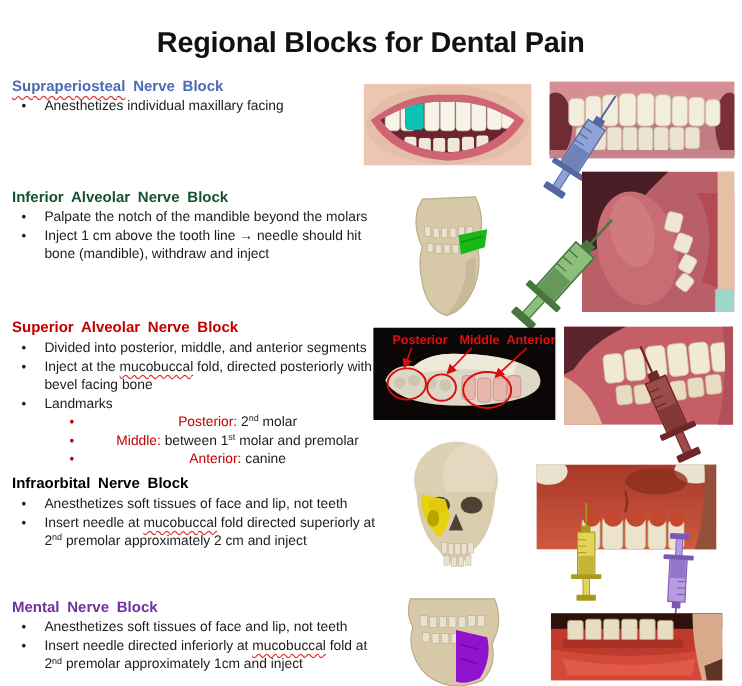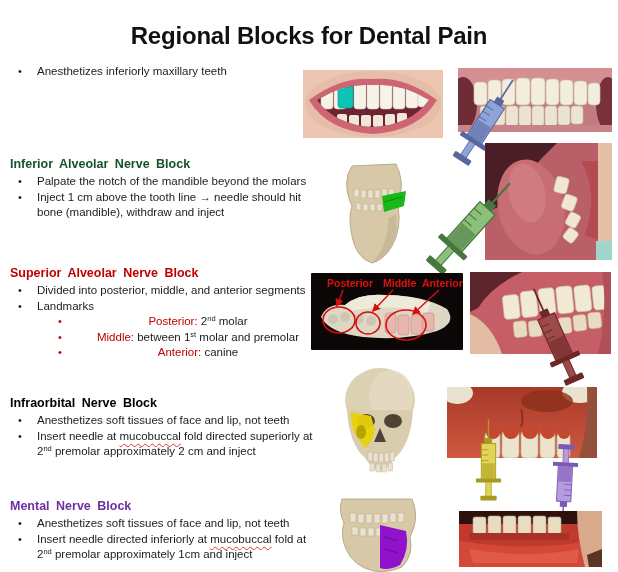--- a/index.html
+++ b/index.html
@@ -22,32 +22,34 @@
   #s1{top:64px}#s2{top:156px}#s3{top:265px}#s4{top:395px}#s5{top:498px}
 </style>
 </head>
 <body>
 
 <div class="slide">
 
   <h1 class="title">Regional Blocks for Dental Pain</h1>
 
   <section id="s1">
-    <div class="b">Anesthetizes inferiorly maxillary teeth</div>
+    <div class="h c1"><span class="wavy">Supraperiosteal</span><span> Nerve Block</span></div>
+    <div class="b">Anesthetizes individual maxillary facing</div>
   </section>
 
   <section id="s2">
     <div class="h c2">Inferior Alveolar Nerve Block</div>
     <div class="b">Palpate the notch of the mandible beyond the molars</div>
     <div class="b">Inject 1 cm above the tooth line → needle should hit bone (mandible), withdraw and inject</div>
   </section>
 
   <section id="s3">
     <div class="h c3">Superior Alveolar Nerve Block</div>
     <div class="b">Divided into posterior, middle, and anterior segments</div>
+    <div class="b"><span>Inject at the </span><span class="wavy">mucobuccal</span><span> fold, directed posteriorly with bevel facing bone</span></div>
     <div class="b">Landmarks</div>
     <div class="b sb"><span class="kw">Posterior:</span><span> 2</span><sup>nd</sup><span> molar</span></div>
     <div class="b sb"><span class="kw">Middle:</span><span> between 1</span><sup>st</sup><span> molar and premolar</span></div>
     <div class="b sb"><span class="kw">Anterior:</span><span> canine</span></div>
   </section>
 
   <section id="s4">
     <div class="h c4">Infraorbital Nerve Block</div>
     <div class="b">Anesthetizes soft tissues of face and lip, not teeth</div>
     <div class="b"><span>Insert needle at </span><span class="wavy">mucobuccal</span><span> fold directed superiorly at 2</span><sup>nd</sup><span> premolar approximately 2 cm and inject</span></div>

